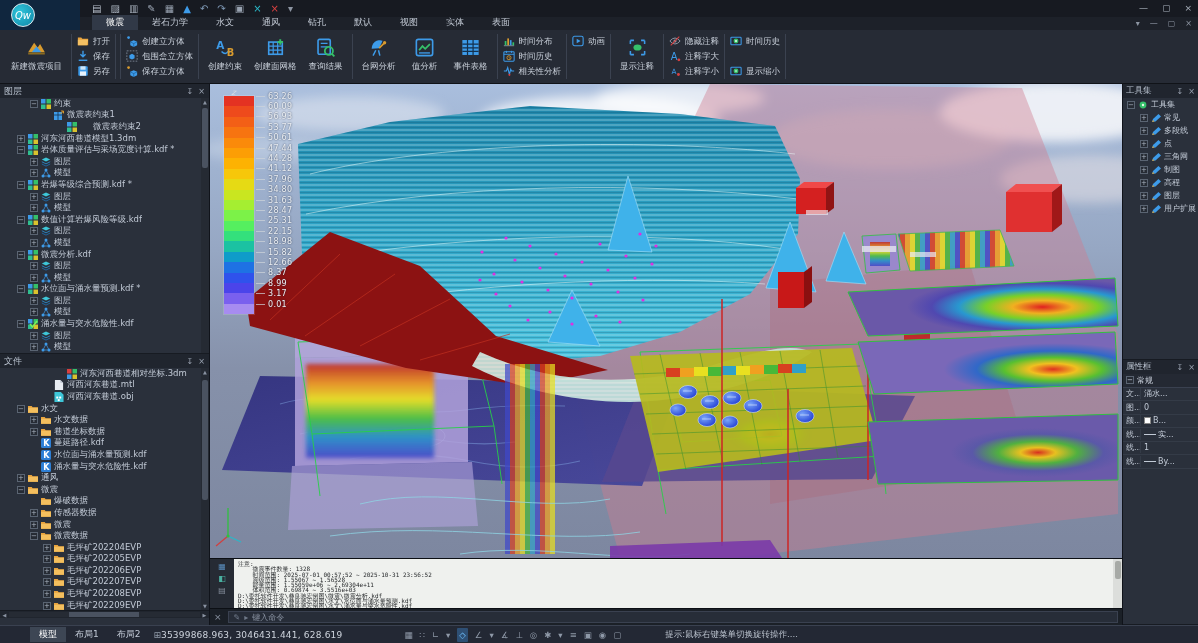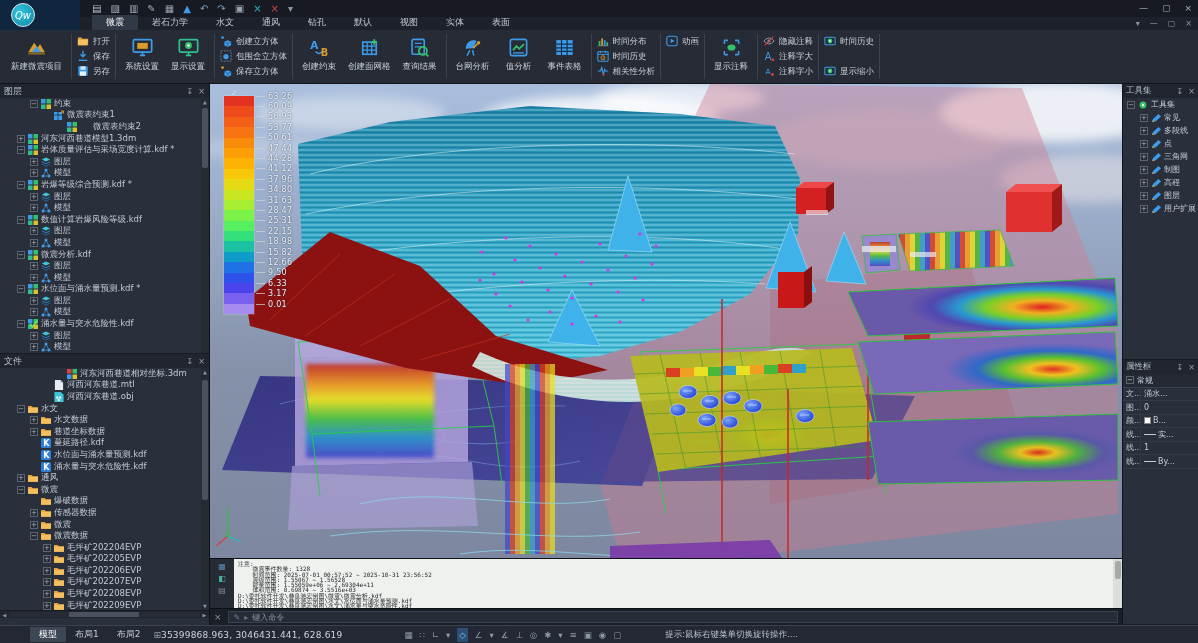--- a/index.html
+++ b/index.html
@@ -181,43 +181,20 @@
         <div class="rbtn-row">
           <span class="ic"><svg viewBox="0 0 14 14">
               <rect x="1.5" y="1.5" width="11" height="11" rx="1" fill="#3d9be9"></rect>
               <rect x="4" y="1.5" width="6" height="4" fill="#cfe6f8"></rect>
               <rect x="3.5" y="7.5" width="7" height="5" fill="#e8f2fb"></rect>
             </svg></span>
           <span class="rlbl">另存</span>
         </div>
       </div>
       <div class="rsep"></div>
-      <div class="rgroup big">
-        <div class="rbtn-big">
-          <span class="ic">
-            <svg viewBox="0 0 16 14">
-              <rect x="1" y="1" width="14" height="9.5" rx="1" fill="none" stroke="#3d9be9" stroke-width="1.3"></rect>
-              <rect x="4" y="3.5" width="8" height="4.5" fill="#d99b2e"></rect>
-              <path d="M6 13h4M8 10.5V13" stroke="#3d9be9" stroke-width="1.2"></path>
-            </svg>
-          </span>
-          <span class="rlbl">系统设置</span>
-        </div>
-        <div class="rbtn-big">
-          <span class="ic">
-            <svg viewBox="0 0 16 14">
-              <rect x="1" y="1" width="14" height="9.5" rx="1" fill="none" stroke="#2fbf8f" stroke-width="1.3"></rect>
-              <circle cx="8" cy="5.5" r="2.6" fill="#35c06a"></circle>
-              <circle cx="8" cy="5.5" r="1" fill="#e8f8e8"></circle>
-              <path d="M6 13h4M8 10.5V13" stroke="#2fbf8f" stroke-width="1.2"></path>
-            </svg>
-          </span>
-          <span class="rlbl">显示设置</span>
-        </div>
-      </div>
       <div class="rsep"></div>
       <div class="rgroup stack">
         <div class="rbtn-row">
           <span class="ic"><svg viewBox="0 0 14 14">
               <circle cx="3" cy="3" r="1.6" fill="#3d9be9"></circle>
               <path d="M5 8l4-2 4 2v4l-4 2-4-2Z" fill="#3d9be9"></path>
               <path d="M5 8l4 2 4-2M9 10v4" stroke="#1c5c94" stroke-width=".8" fill="none"></path>
             </svg></span>
           <span class="rlbl">创建立方体</span>
         </div>
@@ -1264,25 +1241,25 @@
               <div class="legend-row">
                 <span class="tick"></span>
                 <span class="val">15.82</span>
               </div>
               <div class="legend-row">
                 <span class="tick"></span>
                 <span class="val">12.66</span>
               </div>
               <div class="legend-row">
                 <span class="tick"></span>
-                <span class="val">9.50</span>
-              </div>
-              <div class="legend-row">
-                <span class="tick"></span>
-                <span class="val">6.33</span>
+                <span class="val">8.37</span>
+              </div>
+              <div class="legend-row">
+                <span class="tick"></span>
+                <span class="val">8.99</span>
               </div>
               <div class="legend-row">
                 <span class="tick"></span>
                 <span class="val">3.17</span>
               </div>
               <div class="legend-row">
                 <span class="tick"></span>
                 <span class="val">0.01</span>
               </div>
             </div>

